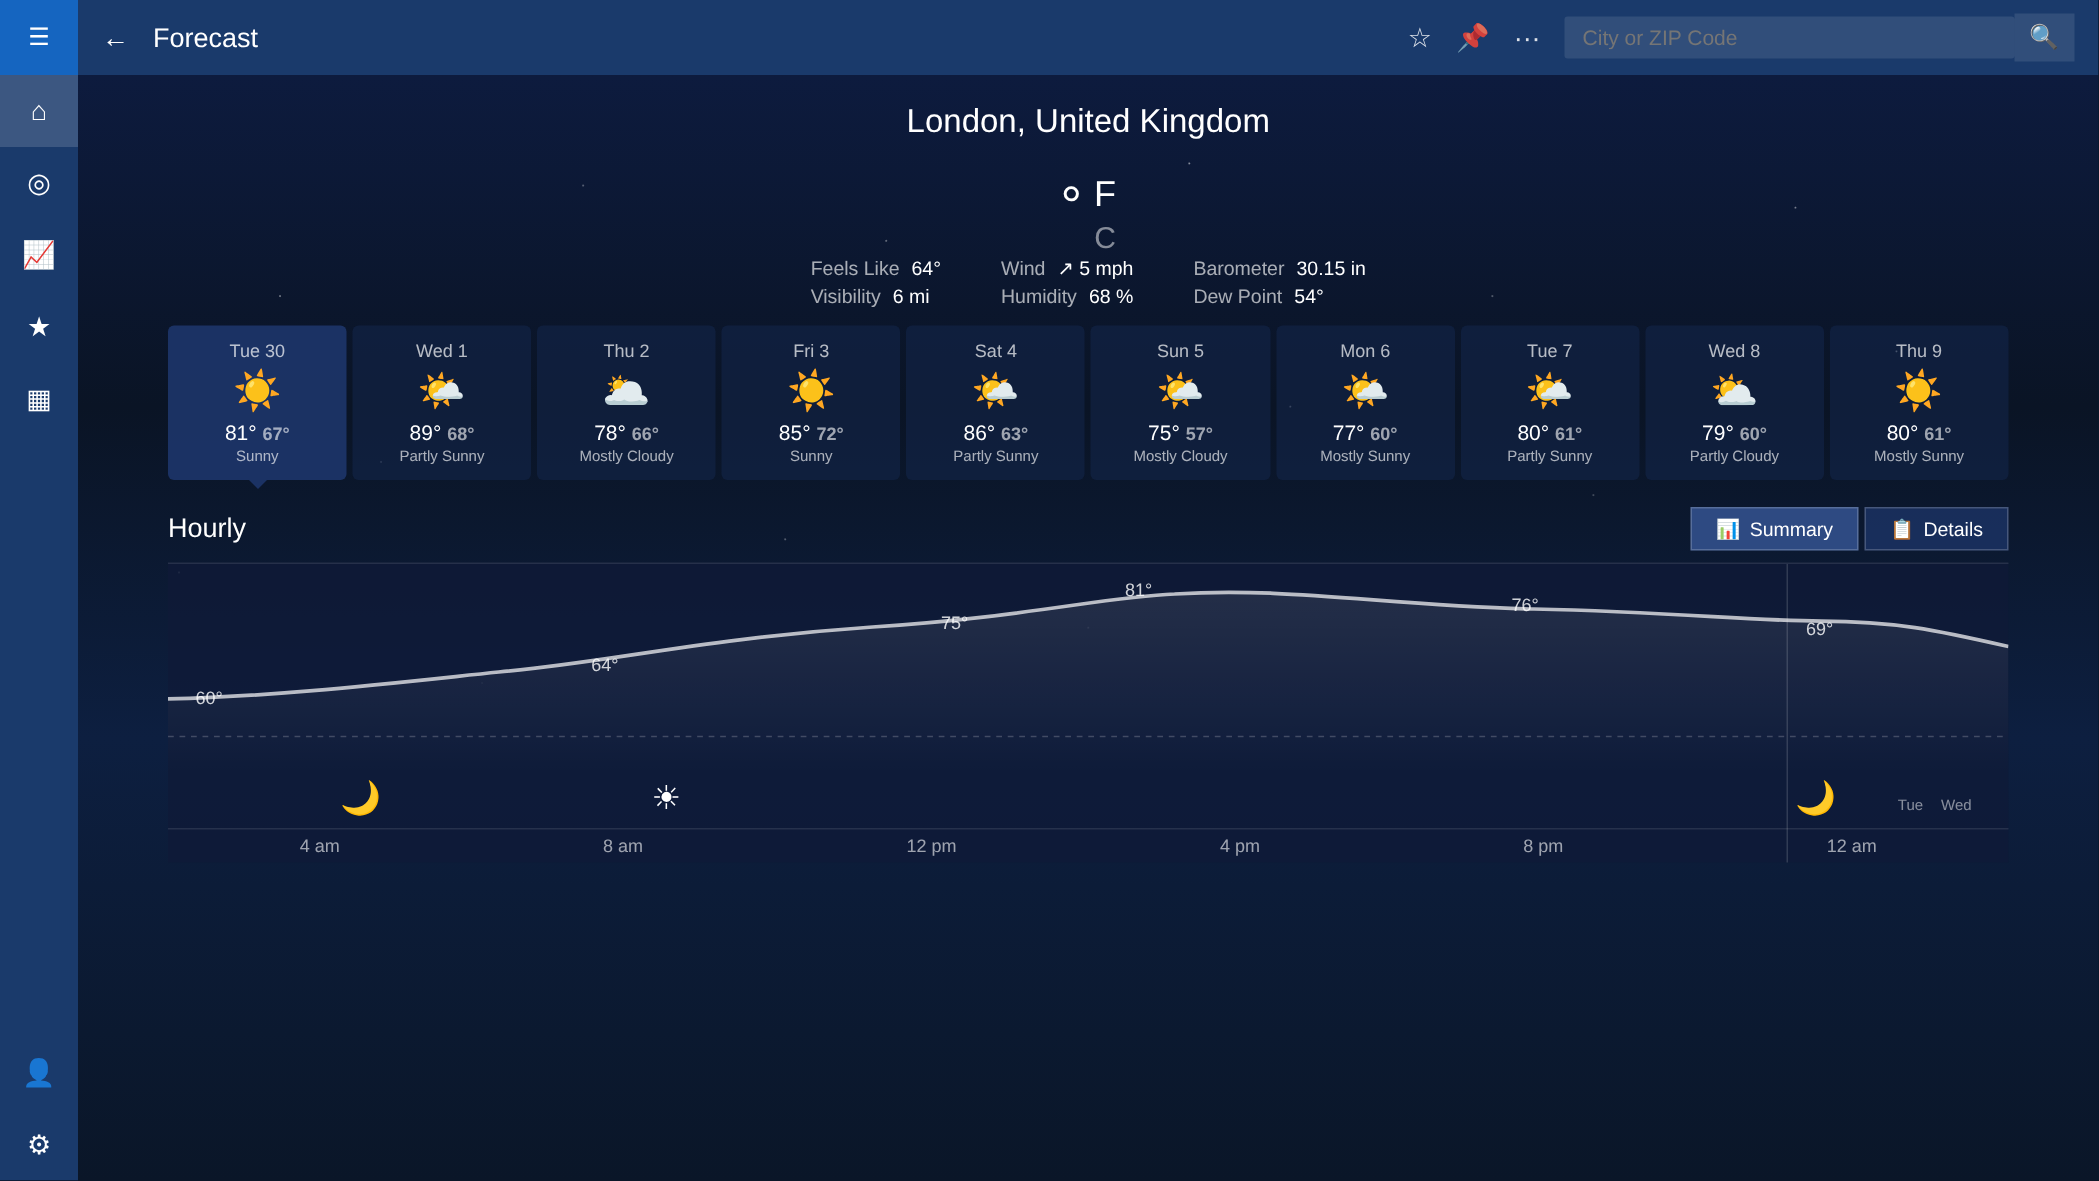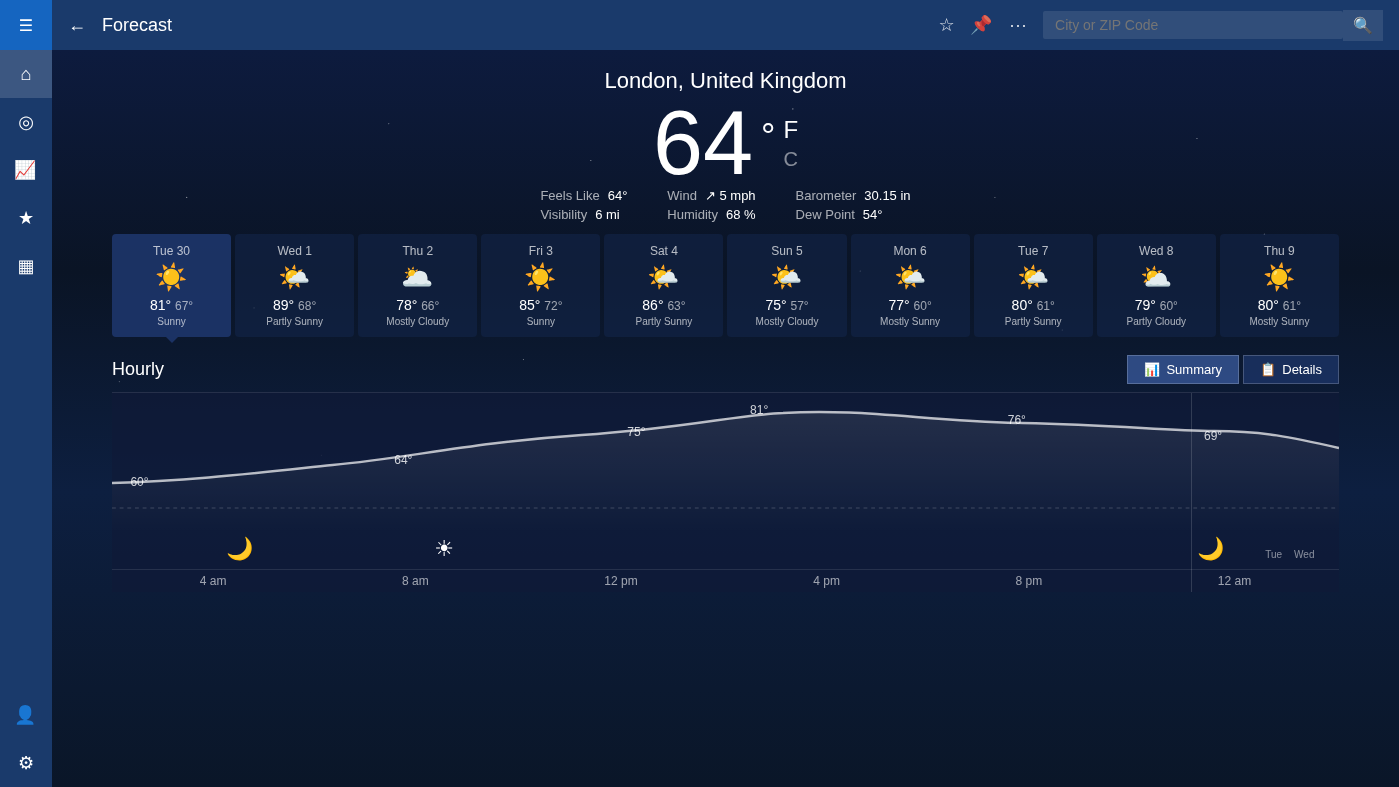--- a/index.html
+++ b/index.html
@@ -253,20 +253,21 @@
     .day-temps {
       font-size: 14px;
     }
     .day-hi {
       color: white;
       font-weight: 400;
     }
     .day-lo {
       color: rgba(255,255,255,0.6);
       font-size: 12px;
+      font-weight: bold;
     }
     .day-condition {
       font-size: 10px;
       color: rgba(255,255,255,0.65);
       margin-top: 3px;
       white-space: nowrap;
       overflow: hidden;
       text-overflow: ellipsis;
     }
 
@@ -398,21 +399,20 @@
       </div>
     </div>
   </div>
 
   <div class="content">
     <div class="stars-bg"></div>
 
     <div class="hero">
       <div class="hero-city">London, United Kingdom</div>
       <div class="hero-temp-row">
-        <span class="hero-temp">64</span>
         <span class="degree-symbol">°</span>
         <div class="hero-temp-units">
           <span class="unit-f">F</span>
           <span class="unit-c">C</span>
         </div>
       </div>
       <div class="hero-details">
         <div class="detail-group">
           <div class="detail-item">
             <span class="detail-label">Feels Like</span>

